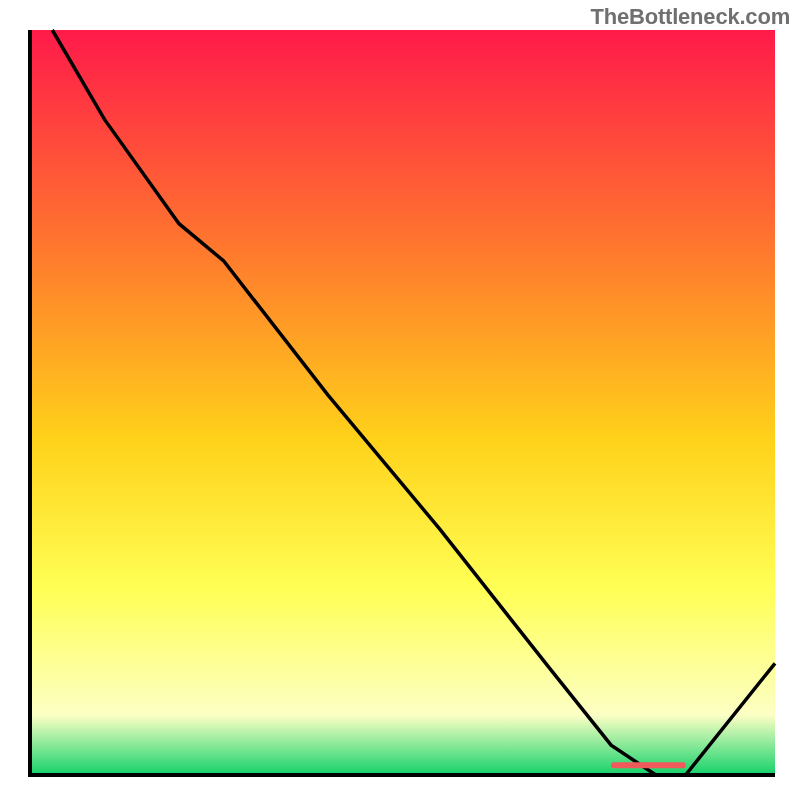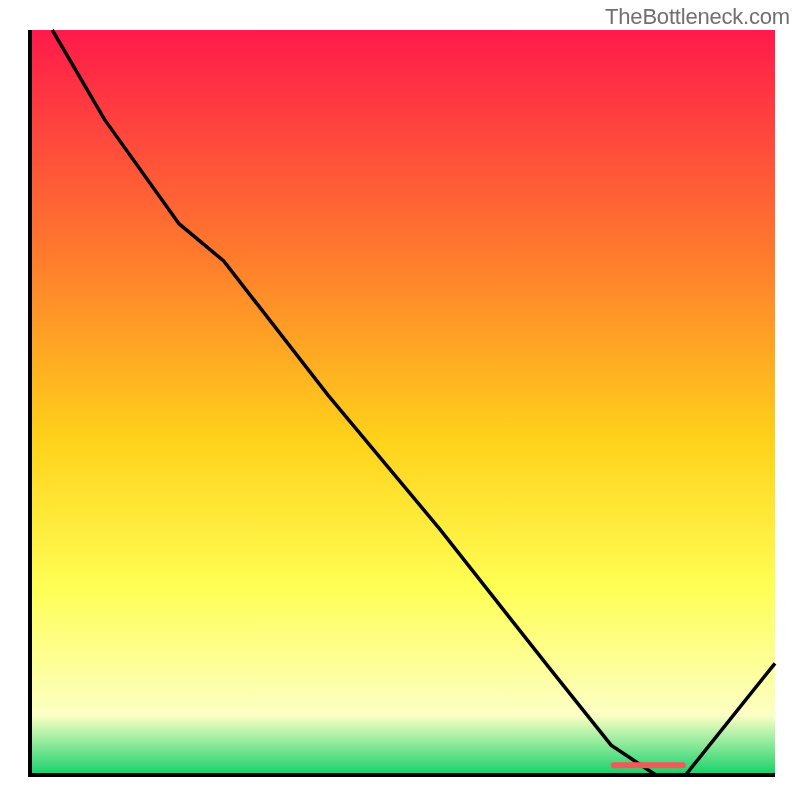--- a/index.html
+++ b/index.html
@@ -14,21 +14,21 @@
   .chart-container {
     position: relative;
     width: 800px;
     height: 800px;
   }
   .watermark {
     position: absolute;
     top: 4px;
     right: 10px;
     font-size: 22px;
-    font-weight: normal;
+    font-weight: bold;
     color: #707070;
     letter-spacing: -0.2px;
     z-index: 5;
     user-select: none;
   }
   svg {
     position: absolute;
     top: 0;
     left: 0;
   }

